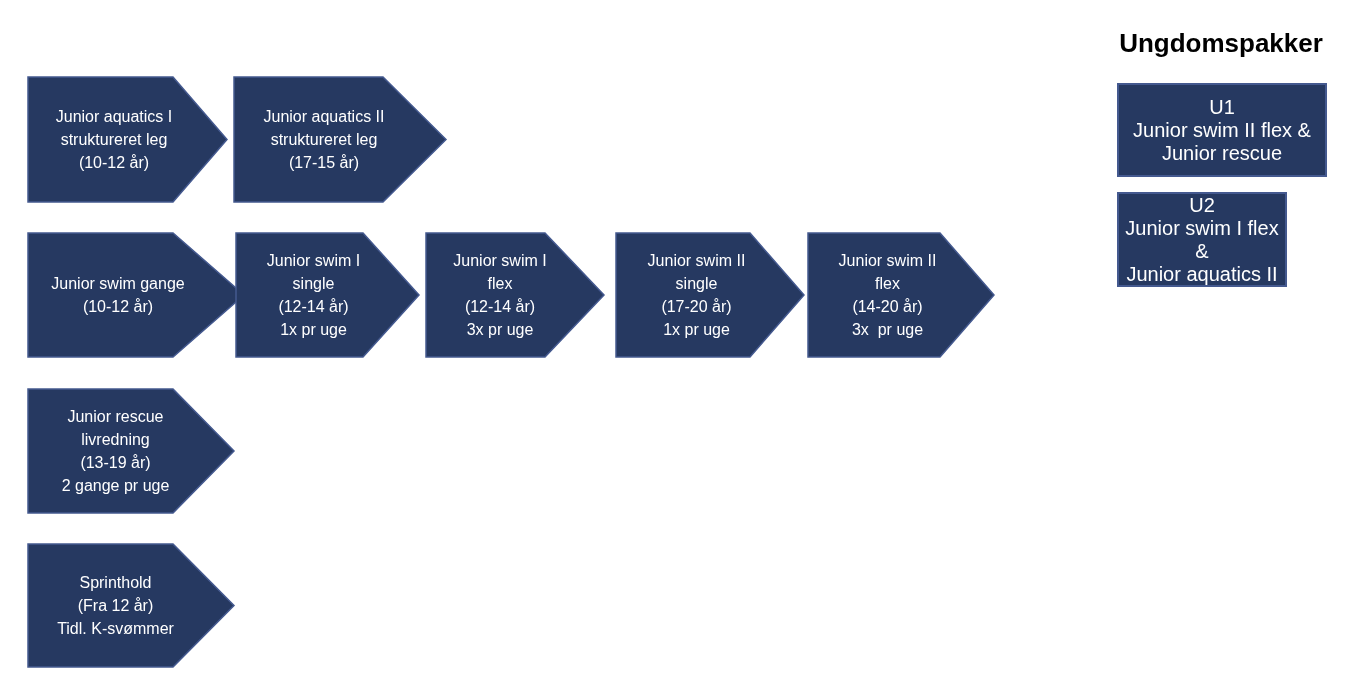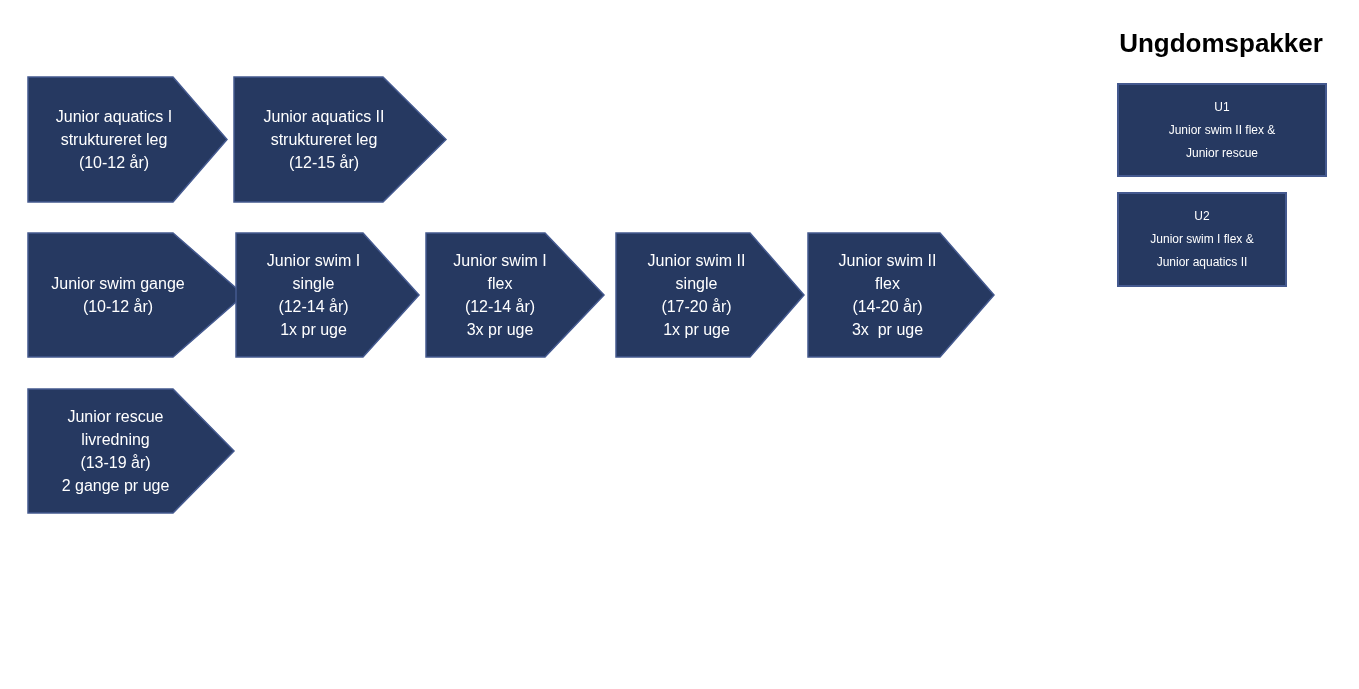--- a/index.html
+++ b/index.html
@@ -61,21 +61,21 @@
 
   .pkg-box {
     position: absolute;
     background: var(--shape-fill);
     border: 2px solid var(--shape-border);
     display: flex;
     flex-direction: column;
     justify-content: center;
     align-items: center;
     color: var(--shape-text);
-    font-size: 12px;
+    font-size: 20px;
     line-height: 23px;
     text-align: center;
   }
 </style>
 </head>
 <body>
 
 <div class="canvas">
 
   <div class="title title-right">Ungdomspakker</div>
@@ -91,21 +91,21 @@
     </div>
   </div>
 
   <div class="arrow" style="left:233px;top:76px;width:214px;height:127px">
     <svg viewBox="0 0 214 127" preserveAspectRatio="none">
       <polygon points="1,1 150,1 213,63.5 150,126 1,126"></polygon>
     </svg>
     <div class="label" style="padding-right:32px">
       <span class="line">Junior aquatics II</span>
       <span class="line">struktureret leg</span>
-      <span class="line">(12-15 år)</span>
+      <span class="line">(17-15 år)</span>
     </div>
   </div>
 
   <div class="arrow" style="left:27px;top:232px;width:218px;height:126px">
     <svg viewBox="0 0 218 126" preserveAspectRatio="none">
       <polygon points="1,1 146,1 217,63 146,125 1,125"></polygon>
     </svg>
     <div class="label" style="padding-right:36px">
       <span class="line">Junior swim gange</span>
       <span class="line">(10-12 år)</span>
@@ -165,20 +165,30 @@
       <polygon points="1,1 146,1 207,63 146,125 1,125"></polygon>
     </svg>
     <div class="label" style="padding-right:31px">
       <span class="line">Junior rescue</span>
       <span class="line">livredning</span>
       <span class="line">(13-19 år)</span>
       <span class="line">2 gange pr uge</span>
     </div>
   </div>
 
+  <div class="arrow" style="left:27px;top:543px;width:208px;height:125px">
+    <svg viewBox="0 0 208 125" preserveAspectRatio="none">
+      <polygon points="1,1 146,1 207,62.5 146,124 1,124"></polygon>
+    </svg>
+    <div class="label" style="padding-right:31px">
+      <span class="line">Sprinthold</span>
+      <span class="line">(Fra 12 år)</span>
+      <span class="line">Tidl. K-svømmer</span>
+    </div>
+  </div>
 
   <div class="pkg-box" style="left:1117px;top:83px;width:210px;height:94px">
     <span class="line">U1</span>
     <span class="line">Junior swim II flex &amp;</span>
     <span class="line">Junior rescue</span>
   </div>
 
   <div class="pkg-box" style="left:1117px;top:192px;width:170px;height:95px">
     <span class="line">U2</span>
     <span class="line">Junior swim I flex &amp;</span>

